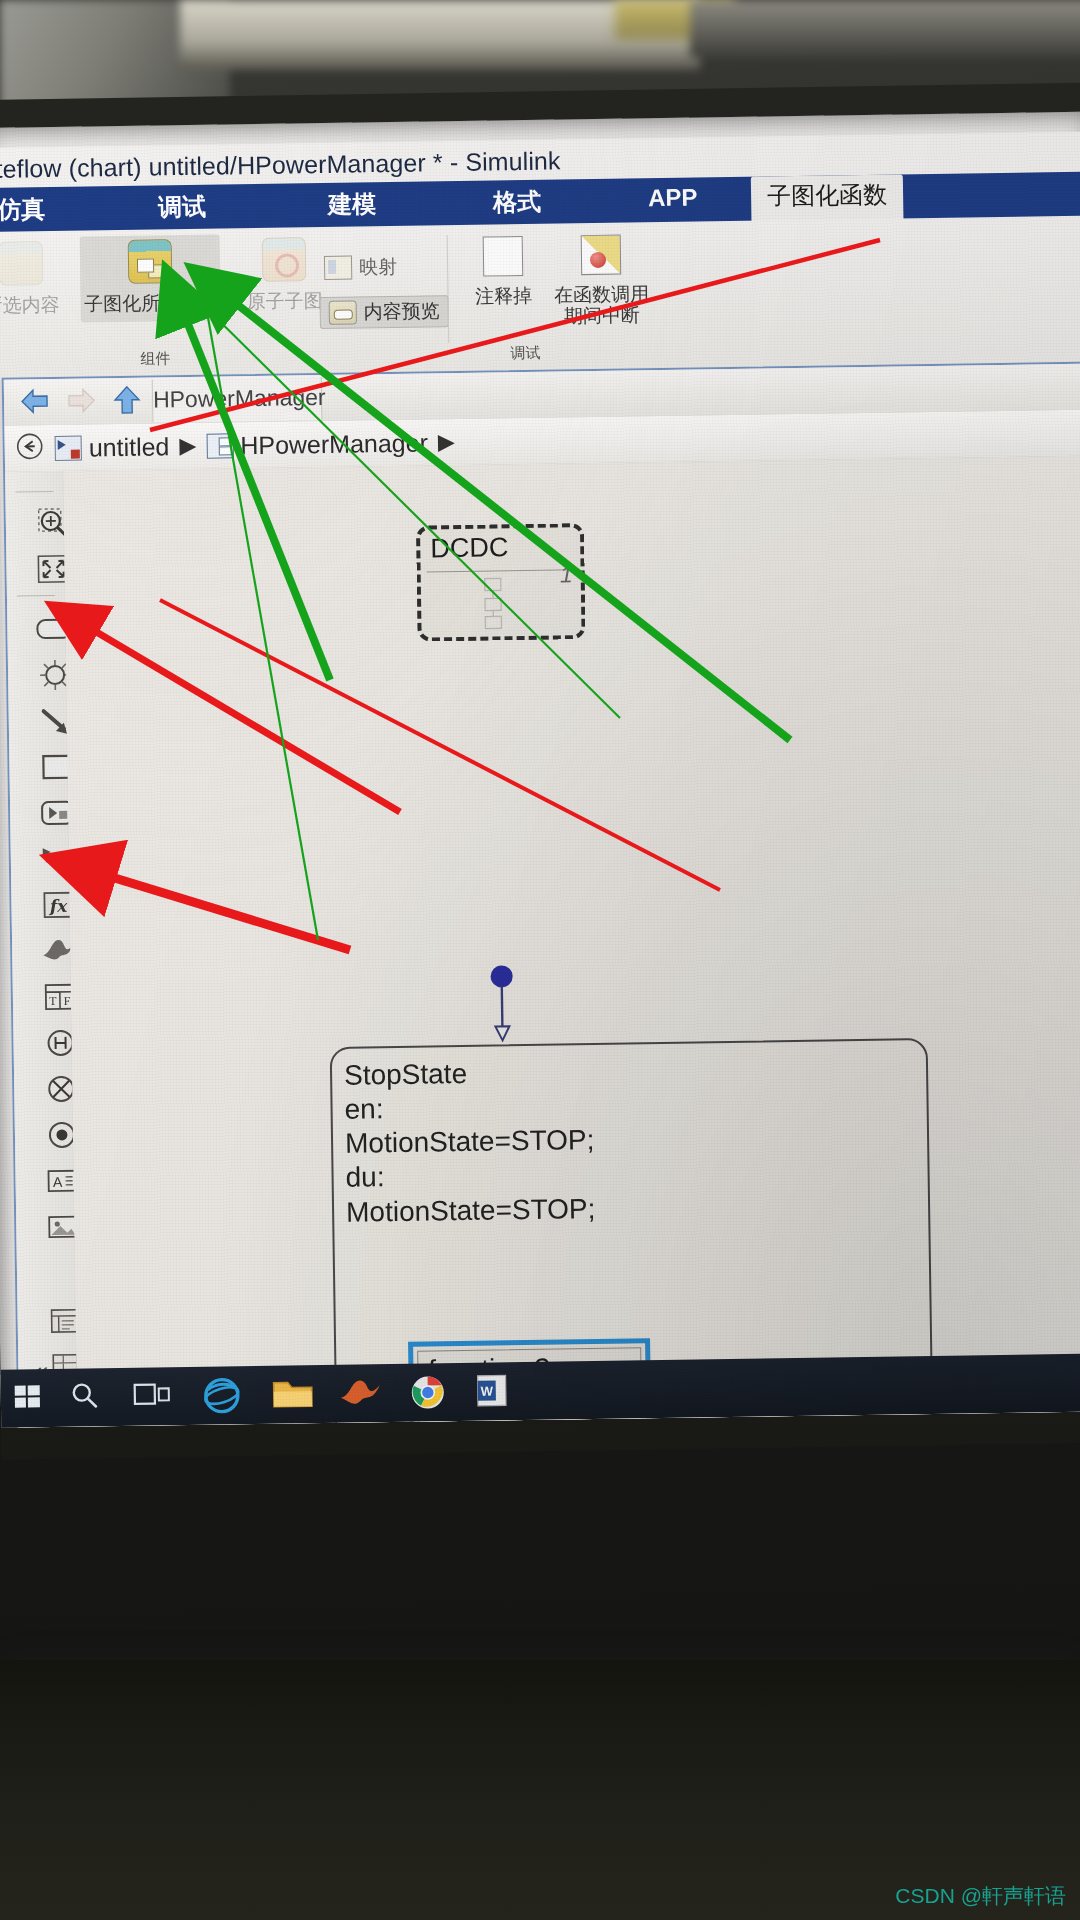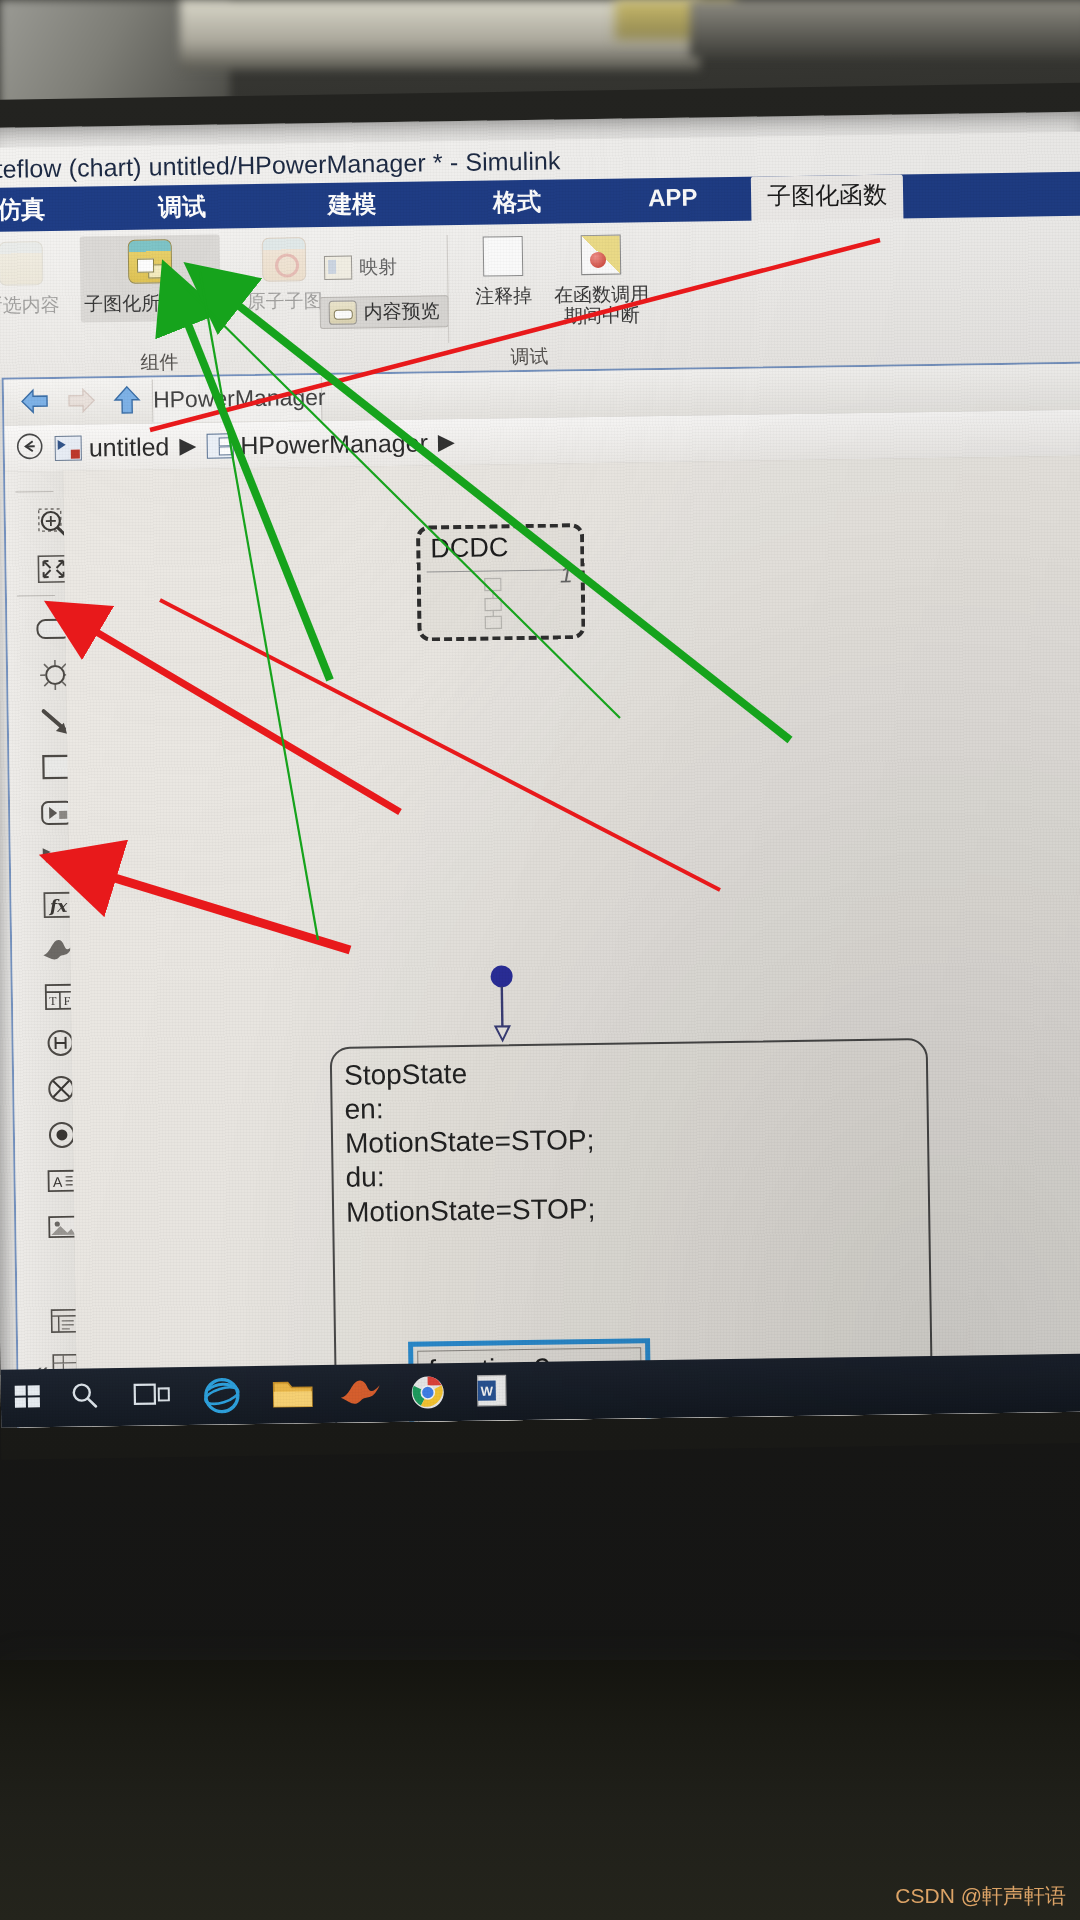--- a/index.html
+++ b/index.html
@@ -62,21 +62,21 @@
   
   .ribbon{position:absolute;left:0;top:104px;width:1112px;height:148px;
     background:linear-gradient(180deg,#f4f3f1,#eceae7);}
   .rbtn{position:absolute;text-align:center;font-size:19px;color:#3a3a3a;white-space:nowrap;}
   .rbtn .lbl{display:block;margin-top:4px;line-height:1.12;}
   .rbtn.sel{background:#dddbd8;border-radius:3px;}
   .rbtn.dim{opacity:.42;}
   .rbtn-sm{position:absolute;font-size:19px;color:#6a6a6a;white-space:nowrap;
     display:flex;align-items:center;gap:7px;}
   .rbtn-sm.on{background:#dbd9d6;border:1px solid #bcb9b5;border-radius:3px;padding:2px 8px;color:#333;}
-  .grplabel{position:absolute;font-size:19px;color:#55524f;}
+  .grplabel{position:absolute;font-size:15px;color:#55524f;}
   .grpdiv{position:absolute;width:1px;background:#d2cfcb;}
 
   
   .ic{display:inline-block;width:42px;height:42px;position:relative;}
   .ic.subchart{background:linear-gradient(180deg,#7fc6c9 0%,#7fc6c9 26%,#ead26a 26%,#e0c455 100%);
     border:1px solid #9a8f52;border-radius:7px;}
   .ic.subchart:after{content:"";position:absolute;left:8px;top:18px;width:15px;height:12px;
     background:#fff;border:1px solid #8b8347;}
   .ic.subchart:before{content:"";position:absolute;left:19px;top:24px;width:15px;height:12px;
     background:#f6eec0;border:1px solid #8b8347;}
@@ -153,21 +153,21 @@
 
   
   #annot{position:absolute;inset:0;pointer-events:none;}
 
   
   .taskbar{position:absolute;left:0;bottom:0;width:1112px;height:58px;
     background:linear-gradient(180deg,#1d2430,#141a23);}
   .tb-item{position:absolute;top:6px;height:46px;}
 
   
-  .wm{position:absolute;right:14px;bottom:10px;color:#fdba74;font-size:21px;opacity:.85;}
+  .wm{position:absolute;right:14px;bottom:10px;color:#14b8a6;font-size:21px;opacity:.85;}
 </style>
 </head>
 <body>
 
 <div id="photo">
   <div class="wall-left"></div>
   <div class="wall-mid"></div>
   <div class="wall-yellow"></div>
   <div class="wall-right"></div>
   <div class="desk-sheen"></div>

